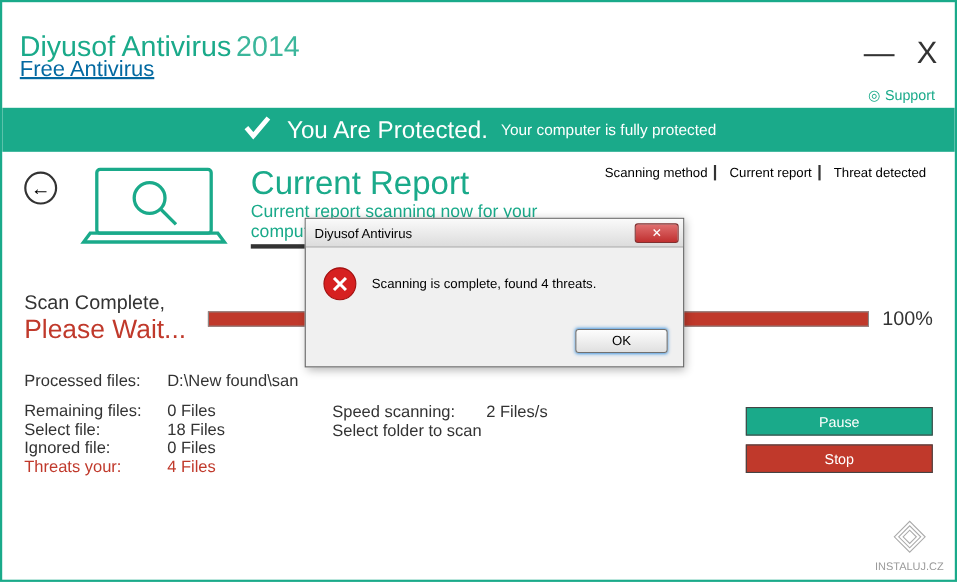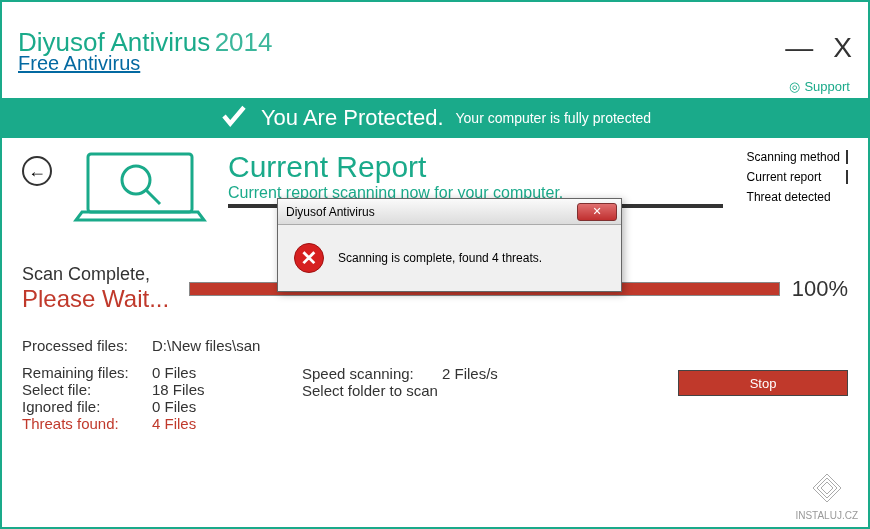--- a/index.html
+++ b/index.html
@@ -23,30 +23,30 @@
 .content { padding: 12px 20px; position: relative; }
 
 .topsection { display: flex; align-items: flex-start; gap: 18px; }
 .back-btn { width: 30px; height: 30px; border: 2px solid #333; border-radius: 50%; display: flex; align-items: center; justify-content: center; font-size: 18px; cursor: pointer; margin-top: 6px; }
 .laptop-icon svg { width: 140px; height: 80px; }
 
 .report-head { flex: 1; }
 .report-title { color: #1aaa8a; font-size: 30px; font-weight: 300; }
 .report-sub { color: #1aaa8a; font-size: 16px; font-weight: 300; }
 
-.nav-tabs { display: flex; gap: 6px; font-size: 12px; flex-direction: column; }
+.nav-tabs { display: flex; gap: 6px; font-size: 12px; }
 .nav-tabs div { padding: 0 6px; border-right: 2px solid #333; cursor: pointer; }
 .nav-tabs div:last-child { border-right: none; }
 
 .progress-row { display: flex; align-items: center; margin-top: 30px; }
 .scan-status-text { font-size: 18px; color: #333; }
 .please-wait { color: #c0392b; font-size: 24px; font-weight: 300; }
 .progress-bar-wrap { flex: 1; display: flex; align-items: center; gap: 12px; margin-left: 20px; }
 .progress-bar { flex: 1; height: 14px; background: #c0392b; border: 1px solid #888; }
-.progress-pct { font-size: 22px; color: #333; }
+.progress-pct { font-size: 18px; color: #333; }
 
 .stats-area { margin-top: 24px; display: flex; gap: 0; font-size: 15px; color: #333; }
 .stats-left { width: 280px; }
 .stats-left .row { display: flex; }
 .stats-left .label { width: 130px; }
 .stats-mid { width: 300px; }
 .stats-mid .row { display: flex; }
 .stats-mid .label { width: 140px; }
 .threats { color: #c0392b; }
 
@@ -132,52 +132,53 @@
     <div class="progress-bar-wrap">
       <div class="progress-bar"></div>
       <div class="progress-pct">100%</div>
     </div>
   </div>
 
   <div class="stats-area">
     <div class="stats-left">
       <div class="row" style="margin-bottom:10px;">
         <span class="label">Processed files:</span>
-        <span>D:\New files\san</span>
+        <span>D:\New found\san</span>
       </div>
       <div class="row">
           <span class="label">Remaining files:</span>
           <span>0 Files</span>
         </div>
       <div class="row">
           <span class="label">Select file:</span>
           <span>18 Files</span>
         </div>
       <div class="row">
           <span class="label">Ignored file:</span>
           <span>0 Files</span>
         </div>
       <div class="row threats">
-          <span class="label">Threats found:</span>
+          <span class="label">Threats your:</span>
           <span>4 Files</span>
         </div>
     </div>
     <div class="stats-mid">
       <div class="row" style="height:28px;"></div>
       <div class="row">
           <span class="label">Speed scanning:</span>
           <span>2 Files/s</span>
         </div>
       <div class="row">
           <span>Select folder to scan</span>
         </div>
     </div>
   </div>
 
   <div class="action-btns">
+    <button class="btn-pause">Pause</button>
     <button class="btn-stop">Stop</button>
   </div>
 
 </div>
 
 <div class="watermark">
   <svg width="40" height="40" viewBox="0 0 40 40">
       <g stroke="#aaa" stroke-width="1" fill="none">
         <path d="M6 20 L20 6 L34 20 L20 34 Z"></path>
         <path d="M10 20 L20 10 L30 20 L20 30 Z"></path>
@@ -189,13 +190,16 @@
 
 <div class="modal">
   <div class="modal-titlebar">
     <span class="modal-title-text">Diyusof Antivirus</span>
     <div class="modal-close">✕</div>
   </div>
   <div class="modal-body">
     <div class="error-icon">✕</div>
     <div>Scanning is complete, found 4 threats.</div>
   </div>
+  <div class="modal-footer">
+    <button>OK</button>
+  </div>
 </div>
 
 </body></html>

